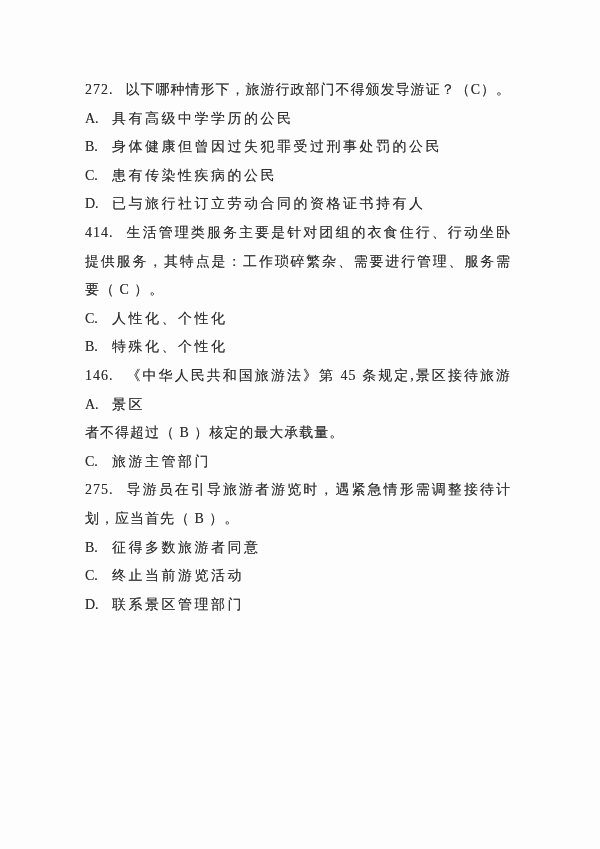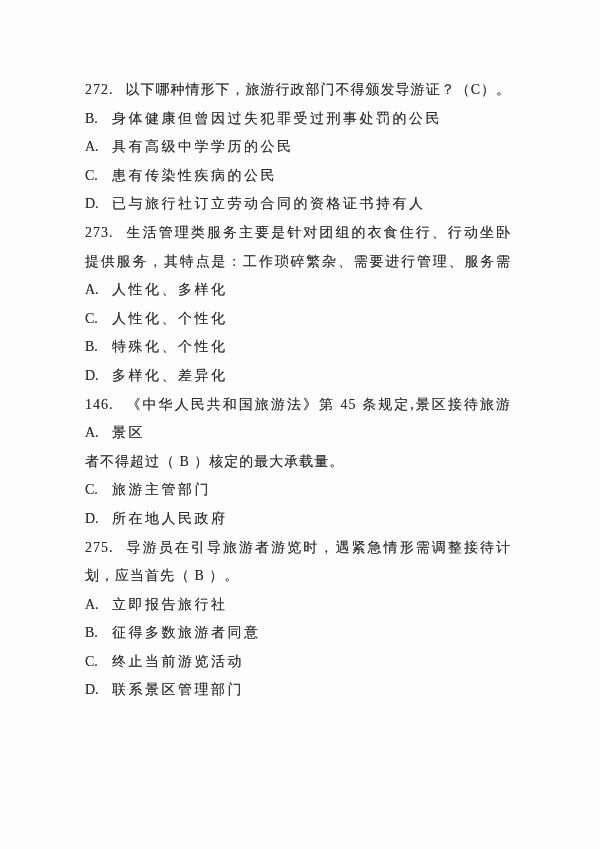--- a/index.html
+++ b/index.html
@@ -40,45 +40,42 @@
     letter-spacing: 0;
   }
 </style>
 </head>
 <body>
 
 <div class="page">
 
   <div class="question">
     <div class="line qline jfull"><span class="qnum">272.</span><span>以下哪种情形下，旅游行政部门不得颁发导游证？（C）。</span></div>
+    <div class="line opt"><span class="lbl">A.</span><span>具有高级中学学历的公民</span></div>
     <div class="line opt"><span class="lbl">B.</span><span>身体健康但曾因过失犯罪受过刑事处罚的公民</span></div>
-    <div class="line opt"><span class="lbl">A.</span><span>具有高级中学学历的公民</span></div>
     <div class="line opt"><span class="lbl">C.</span><span>患有传染性疾病的公民</span></div>
     <div class="line opt"><span class="lbl">D.</span><span>已与旅行社订立劳动合同的资格证书持有人</span></div>
   </div>
 
   <div class="question">
-    <div class="line qline jfull"><span class="qnum">273.</span><span>生活管理类服务主要是针对团组的衣食住行、行动坐卧</span></div>
+    <div class="line qline jfull"><span class="qnum">414.</span><span>生活管理类服务主要是针对团组的衣食住行、行动坐卧</span></div>
     <div class="line qline jfull"><span>提供服务，其特点是：工作琐碎繁杂、需要进行管理、服务需</span></div>
-    <div class="line opt"><span class="lbl">A.</span><span>人性化、多样化</span></div>
+    <div class="line qline"><span>要（ C ）。</span></div>
     <div class="line opt"><span class="lbl">C.</span><span>人性化、个性化</span></div>
     <div class="line opt"><span class="lbl">B.</span><span>特殊化、个性化</span></div>
-    <div class="line opt"><span class="lbl">D.</span><span>多样化、差异化</span></div>
   </div>
 
   <div class="question">
     <div class="line qline jfull"><span class="qnum">146.</span><span>《中华人民共和国旅游法》第 45 条规定,景区接待旅游</span></div>
     <div class="line opt"><span class="lbl">A.</span><span>景区</span></div>
     <div class="line qline"><span>者不得超过（ B ）核定的最大承载量。</span></div>
     <div class="line opt"><span class="lbl">C.</span><span>旅游主管部门</span></div>
-    <div class="line opt"><span class="lbl">D.</span><span>所在地人民政府</span></div>
   </div>
 
   <div class="question">
     <div class="line qline jfull"><span class="qnum">275.</span><span>导游员在引导旅游者游览时，遇紧急情形需调整接待计</span></div>
     <div class="line qline"><span>划，应当首先（ B ）。</span></div>
-    <div class="line opt"><span class="lbl">A.</span><span>立即报告旅行社</span></div>
     <div class="line opt"><span class="lbl">B.</span><span>征得多数旅游者同意</span></div>
     <div class="line opt"><span class="lbl">C.</span><span>终止当前游览活动</span></div>
     <div class="line opt"><span class="lbl">D.</span><span>联系景区管理部门</span></div>
   </div>
 
 </div>
 
 </body></html>

